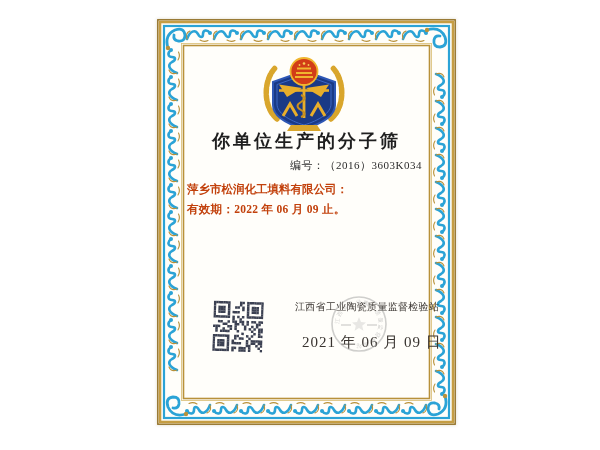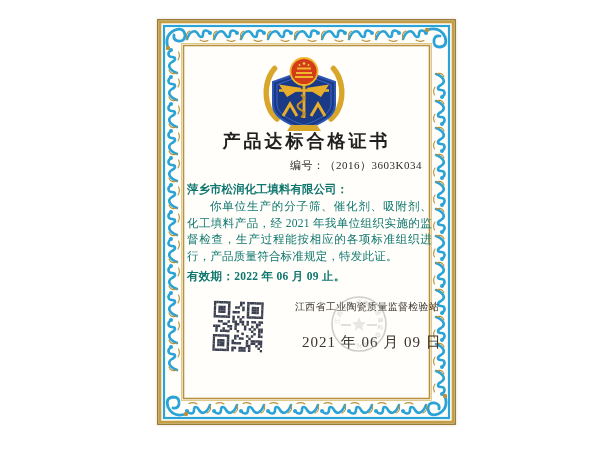--- a/index.html
+++ b/index.html
@@ -5,21 +5,21 @@
   html,body{margin:0;padding:0;background:#ffffff;}
   .stage{position:relative;width:600px;height:450px;background:#ffffff;overflow:hidden;
          font-family:"Liberation Serif","DejaVu Serif",serif;}
   .certificate{position:absolute;left:157px;top:19px;width:299px;height:406px;background:#fffefa;
                box-shadow:0 0 3px rgba(120,100,40,.25);}
   .frame{position:absolute;left:0;top:0;}
   .emblem{position:absolute;left:105px;top:36px;width:84px;height:78px;}
   .cert-title{position:absolute;left:0;top:110px;width:100%;text-align:center;
               font-size:18px;font-weight:600;letter-spacing:3px;color:#1f1f1f;white-space:nowrap;}
   .serial{position:absolute;left:133px;top:139px;font-size:11px;color:#2b2b2b;letter-spacing:.5px;white-space:nowrap;}
-  .text-block{position:absolute;left:30px;top:162px;width:245px;color:#0f766e;}
+  .text-block{position:absolute;left:30px;top:162px;width:245px;color:#c2410c;}
   .recipient{font-size:11.5px;font-weight:bold;line-height:16px;margin:0;}
   .body-par{font-size:11.5px;line-height:16.5px;text-indent:2em;text-align:justify;margin:1px 0 0 0;
             letter-spacing:.2px;}
   .validity{font-size:11.5px;font-weight:bold;line-height:16.5px;margin:4px 0 0 0;letter-spacing:.3px;}
   .qr{position:absolute;left:56px;top:282px;width:50px;height:51px;transform:rotate(2deg);}
   .issuer{position:absolute;left:138px;top:281px;font-size:10px;color:#3c3733;letter-spacing:.3px;white-space:nowrap;}
   .issue-date{position:absolute;left:145px;top:314px;font-size:15px;color:#38332f;letter-spacing:1px;white-space:nowrap;}
   .stamp{position:absolute;left:167px;top:270px;width:70px;height:70px;opacity:.42;}
   .static{cursor:default;}
 </style>
@@ -110,27 +110,26 @@
       <path d="M21,61 L28,49 L35,61" fill="none" stroke="#e8ae2b" stroke-width="3"></path>
       <path d="M49,61 L56,49 L63,61" fill="none" stroke="#e8ae2b" stroke-width="3"></path>
       <path d="M29,70 h26 l4,6 h-34 Z" fill="#d9a62c"></path>
       <circle cx="42" cy="16.5" r="13.5" fill="#d23d17" stroke="#f0b62f" stroke-width="1.8"></circle>
       <path d="M35,13.5 h14 M34,18 h16 M33,22 h18" stroke="#f0b62f" stroke-width="1.8" fill="none"></path>
       <circle cx="42" cy="8.5" r="1.3" fill="#f6cf53"></circle>
       <circle cx="37.5" cy="10" r="0.9" fill="#f6cf53"></circle>
       <circle cx="46.5" cy="10" r="0.9" fill="#f6cf53"></circle>
     </svg>
 
-    <div class="cert-title">产品达标合格证书</div>
+    <div class="cert-title">你单位生产的分子筛</div>
 
     <div class="serial">编号：（2016）3603K034</div>
 
     <div class="text-block">
       <p class="recipient">萍乡市松润化工填料有限公司：</p>
-      <p class="body-par">你单位生产的分子筛、催化剂、吸附剂、化工填料产品，经 2021 年我单位组织实施的监督检查，生产过程能按相应的各项标准组织进行，产品质量符合标准规定，特发此证。</p>
       <p class="validity">有效期：2022 年 06 月 09 止。</p>
     </div>
 
     <svg class="qr" id="qr" viewBox="0 0 50 50">
         <rect x="0.00" y="0.00" width="2.50" height="2.50" fill="#3c4152"></rect>
         <rect x="2.38" y="0.00" width="2.50" height="2.50" fill="#3c4152"></rect>
         <rect x="4.76" y="0.00" width="2.50" height="2.50" fill="#3c4152"></rect>
         <rect x="7.14" y="0.00" width="2.50" height="2.50" fill="#3c4152"></rect>
         <rect x="9.52" y="0.00" width="2.50" height="2.50" fill="#3c4152"></rect>
         <rect x="11.90" y="0.00" width="2.50" height="2.50" fill="#3c4152"></rect>

